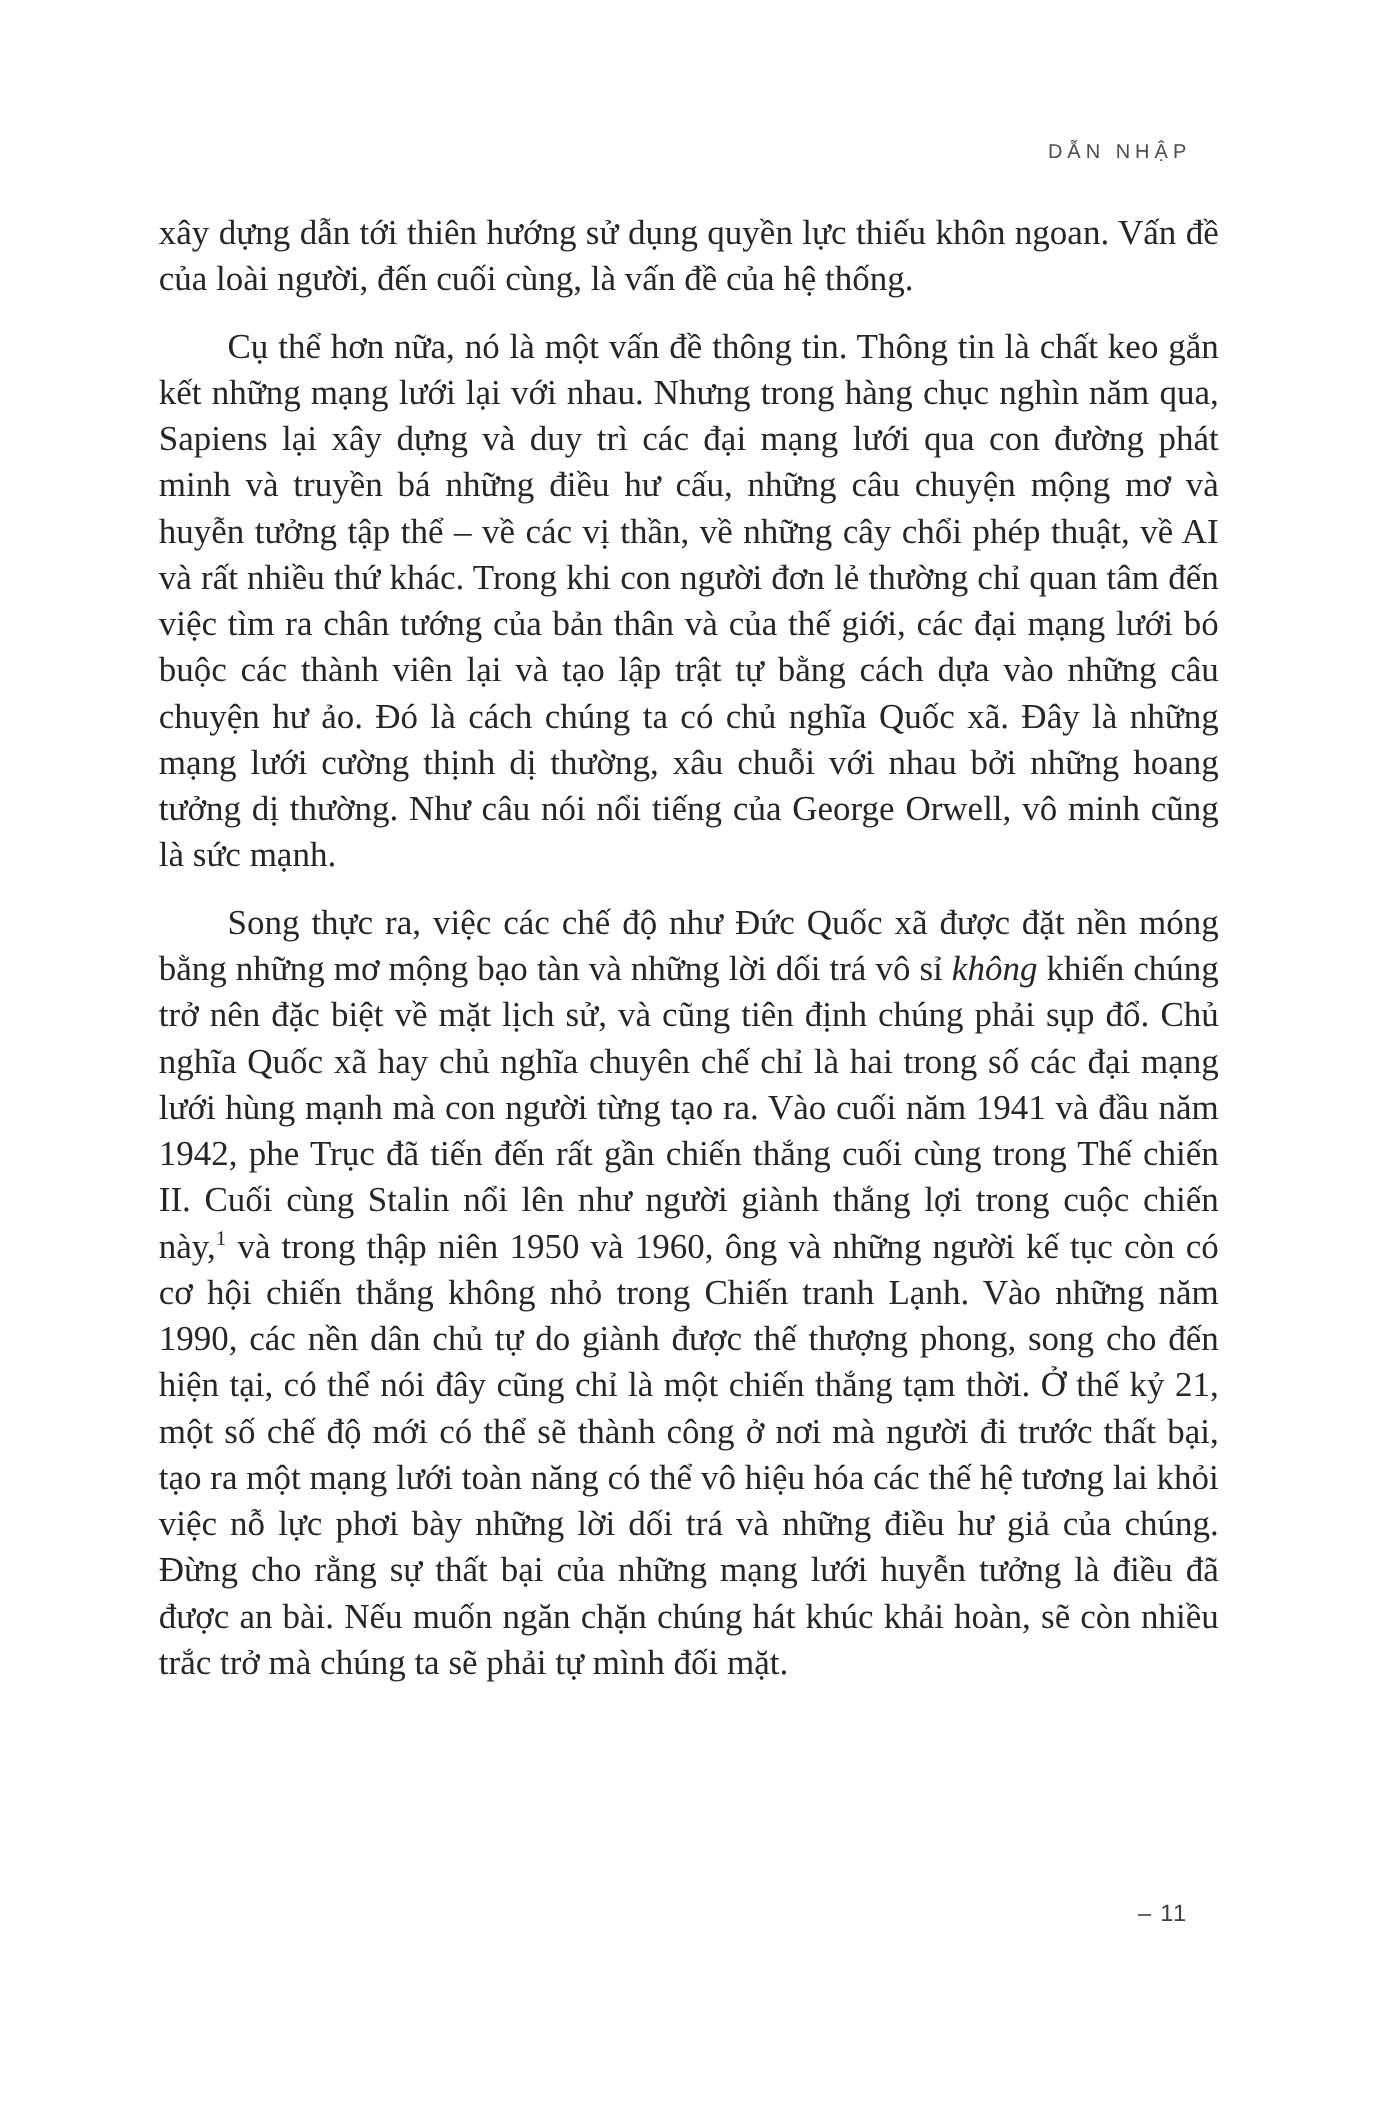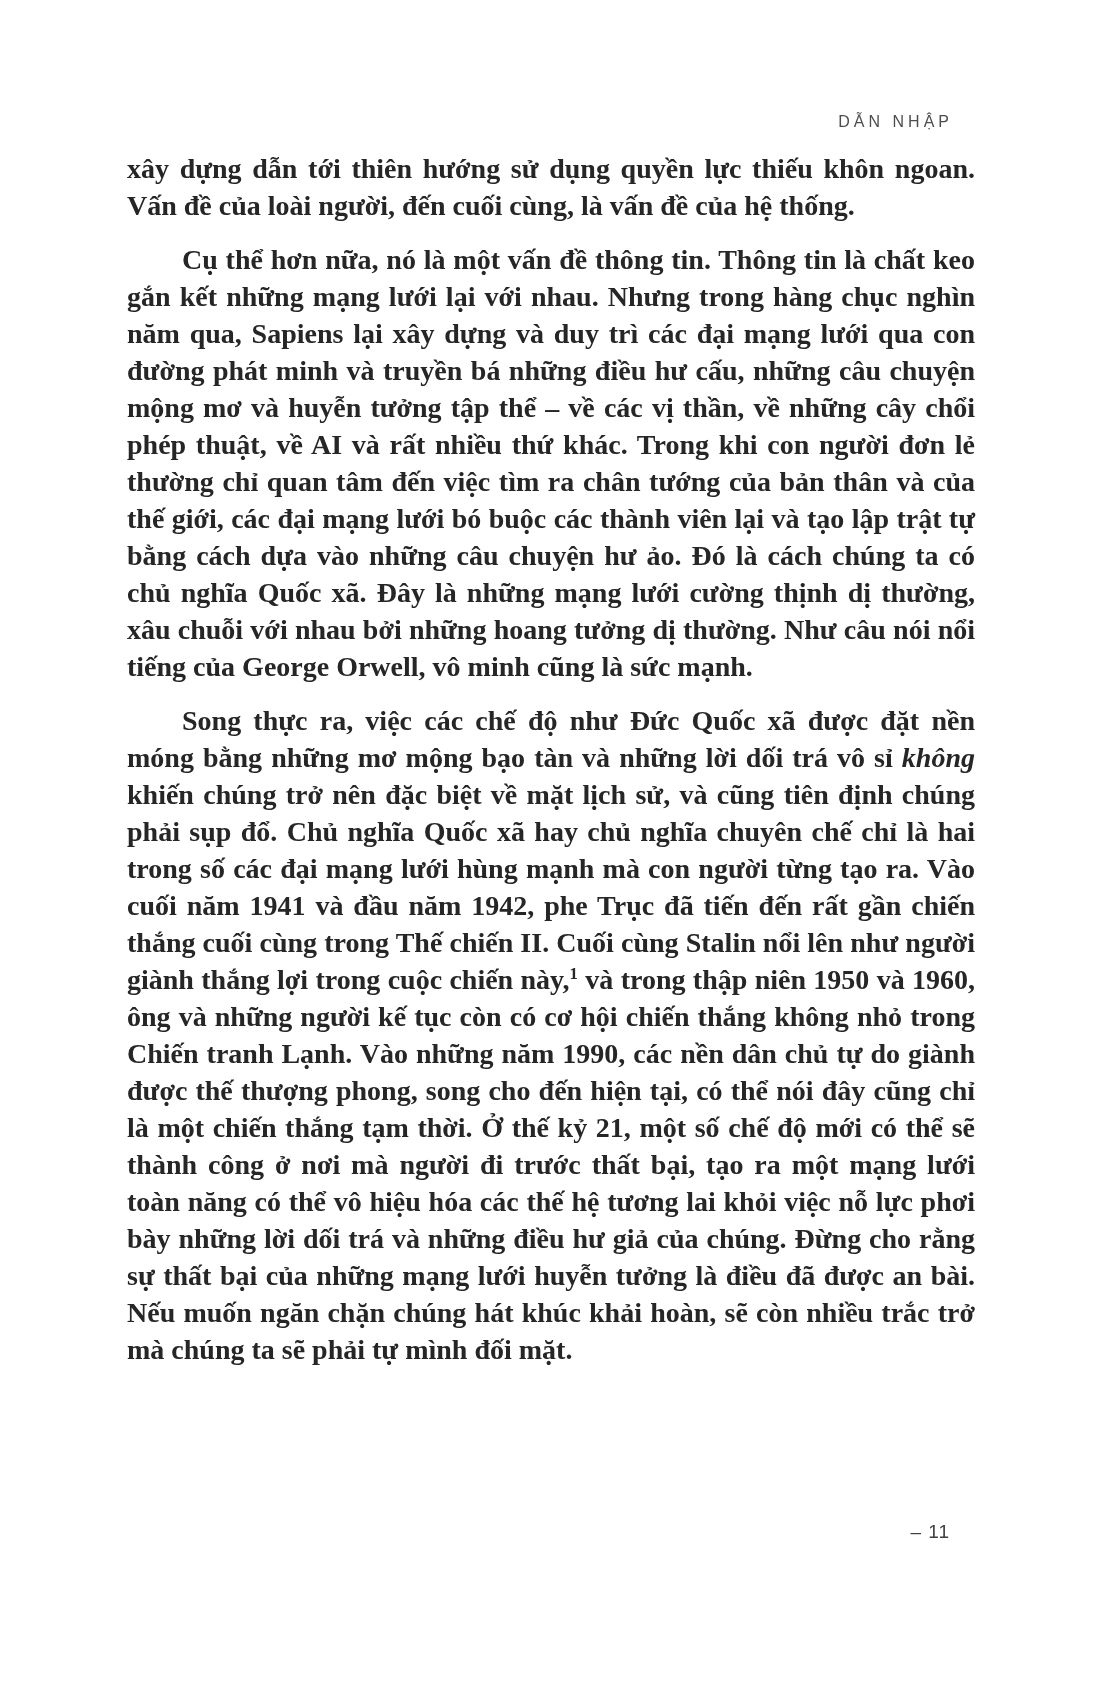--- a/index.html
+++ b/index.html
@@ -20,28 +20,27 @@
     right: 147px;
     font-family: "Liberation Sans", sans-serif;
     font-size: 16px;
     font-weight: 400;
     letter-spacing: 4px;
     color: #4d4d4d;
     white-space: nowrap;
   }
   .body-text {
     position: absolute;
-    top: 150px;
+    top: 168px;
     left: 127px;
     width: 848px;
     font-size: 28px;
     line-height: 37px;
     color: #262626;
     text-align: justify;
-    font-weight: bold;
   }
   .body-text p {
     margin: 0 0 17px 0;
     padding: 0;
   }
   .body-text p.indent {
     text-indent: 55px;
   }
   .body-text em {
     font-style: italic;

